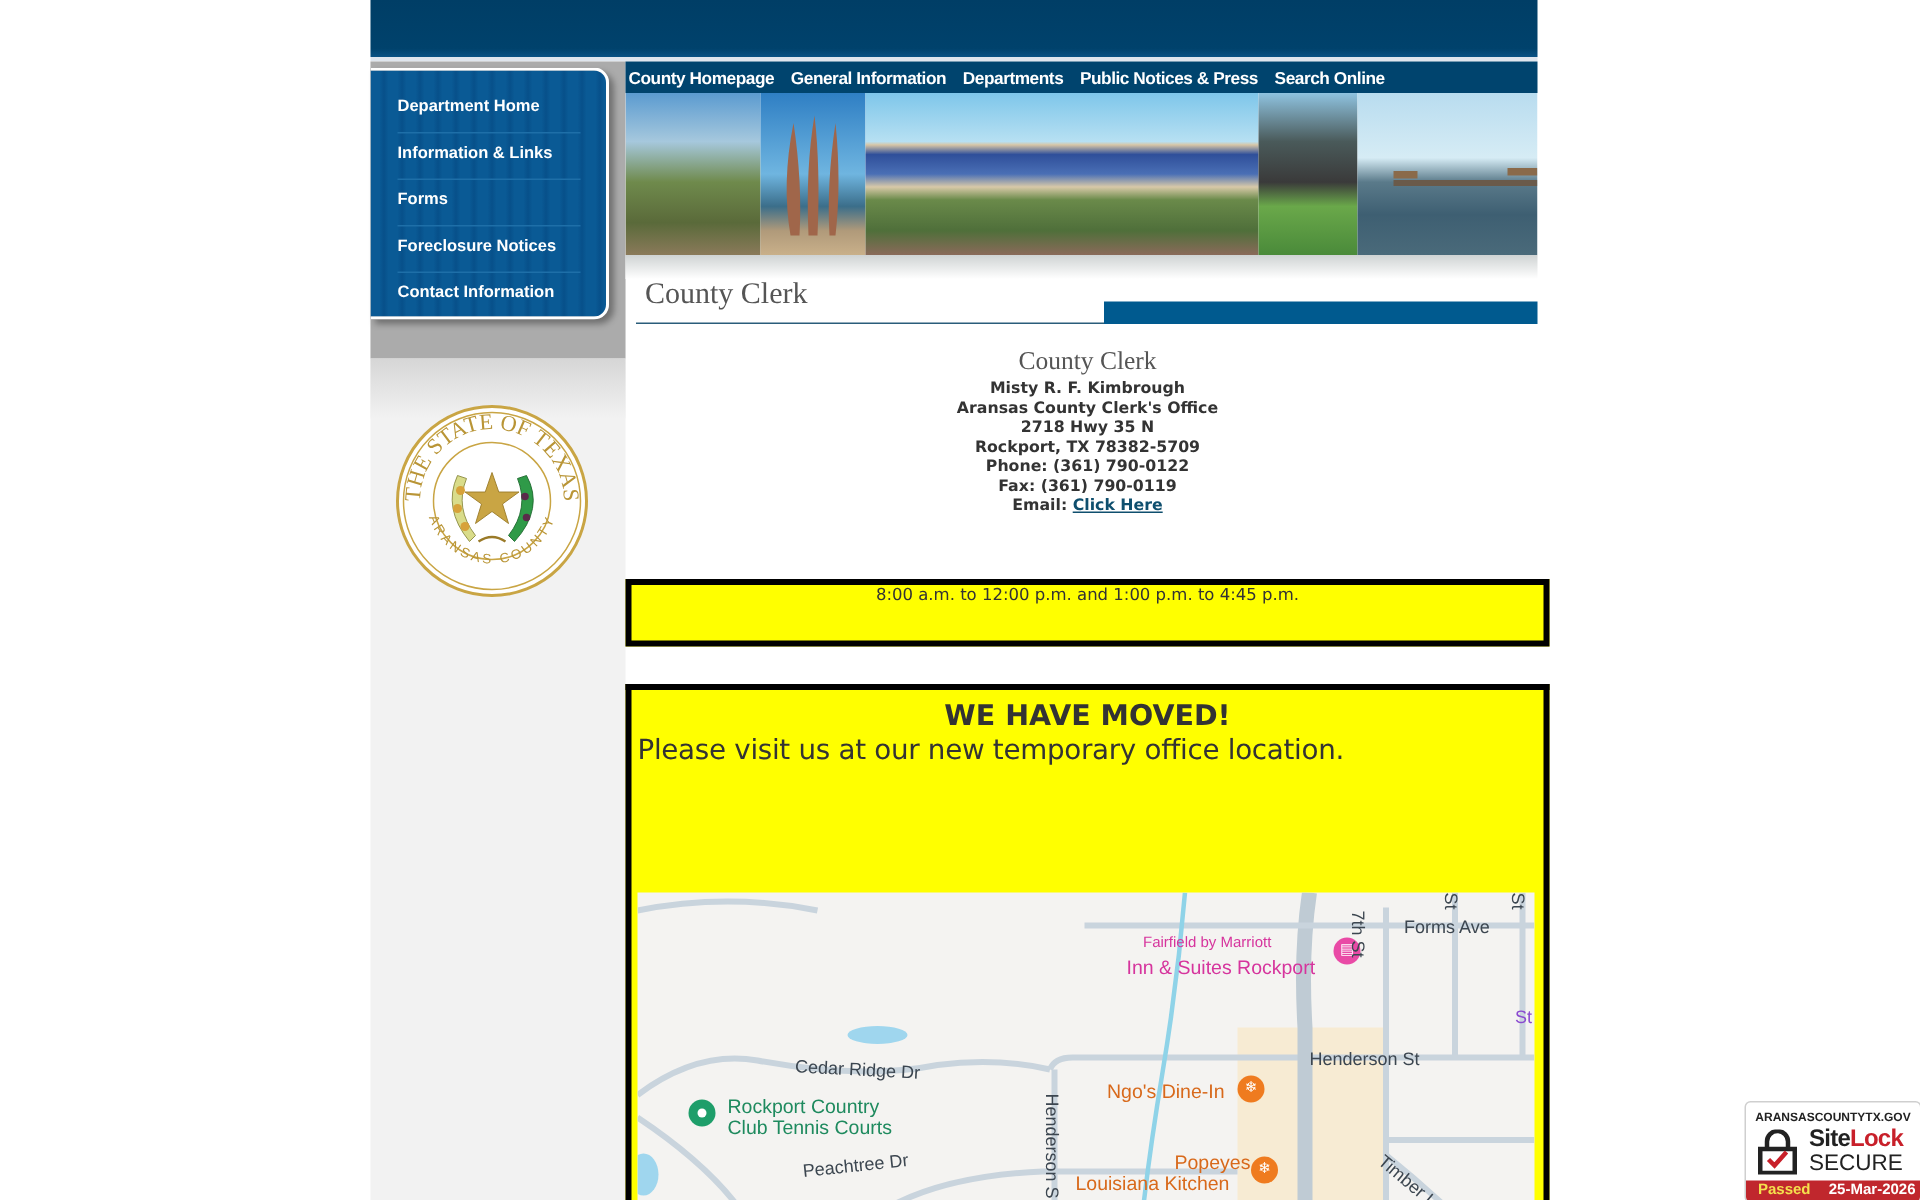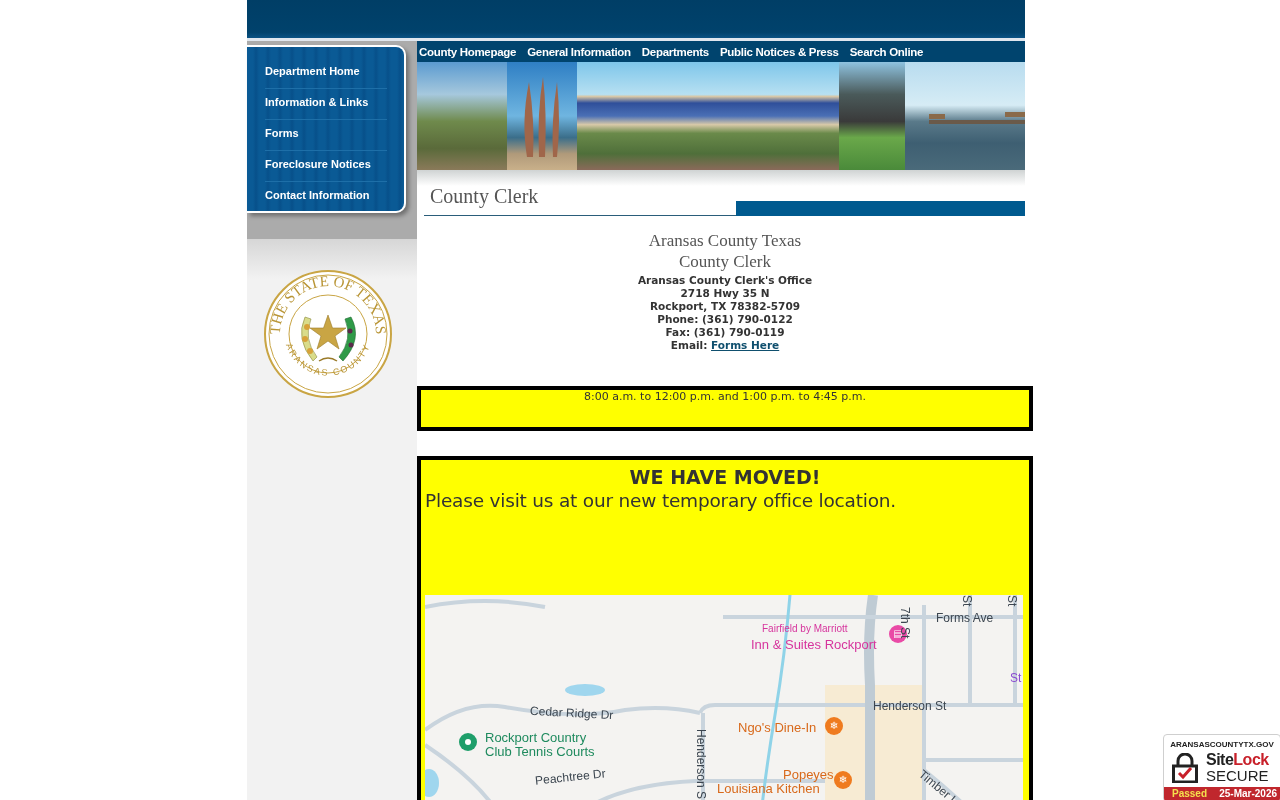--- a/index.html
+++ b/index.html
@@ -125,30 +125,30 @@
   <div class="under-banner"></div>
 
   <div class="title-area">
     <div class="title">County Clerk</div>
     <div class="title-line"></div>
     <div class="title-bar"></div>
   </div>
 </div>
 
 <div class="contact">
-  <div class="h">Aransas County Texas</div>
   <div class="h" style="margin-bottom:2px;">County Clerk</div>
+  <div class="l">Misty R. F. Kimbrough</div>
   <div class="l">Aransas County Clerk's Office</div>
   <div class="l">2718 Hwy 35 N</div>
   <div class="l">Rockport, TX 78382-5709</div>
   <div class="l">Phone: (361) 790-0122</div>
   <div class="l">Fax: (361) 790-0119</div>
   <div class="l">
     <span>Email:</span>
-    <a>Forms Here</a>
+    <a>Click Here</a>
   </div>
 </div>
 
 <div class="hours">
   <div class="s">8:00 a.m. to 12:00 p.m. and 1:00 p.m. to 4:45 p.m.</div>
 </div>
 
 <div class="moved">
   <div class="t">WE HAVE MOVED!</div>
   <div class="b">Please visit us at our new temporary office location.</div>

